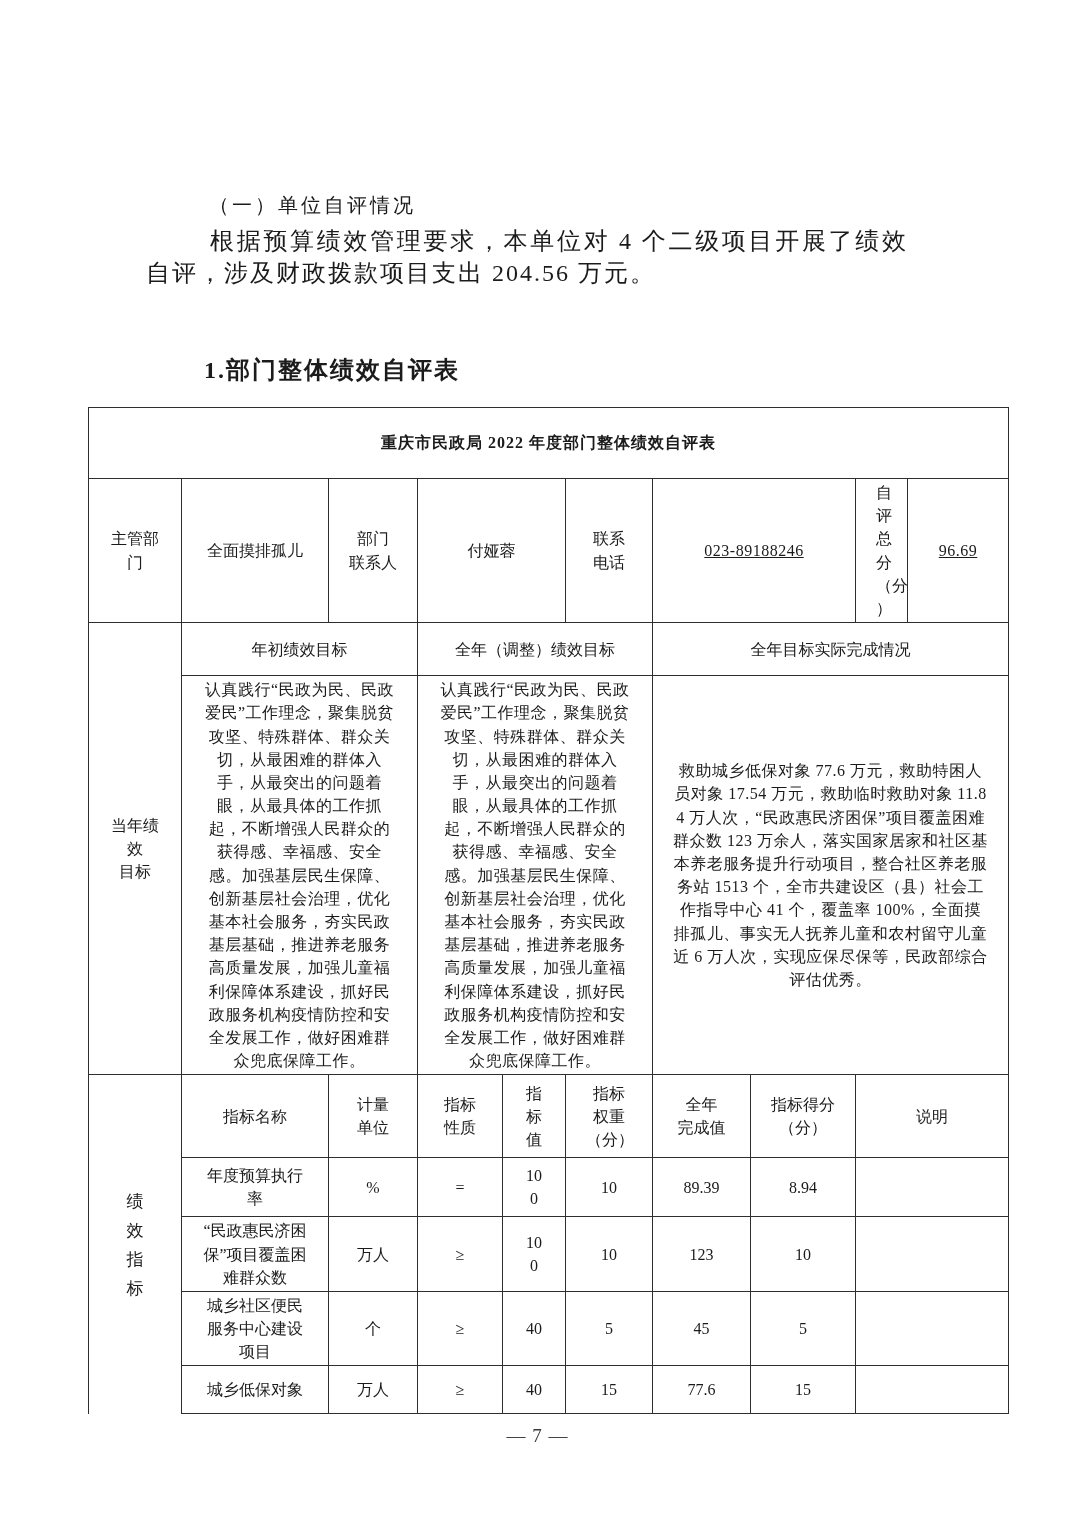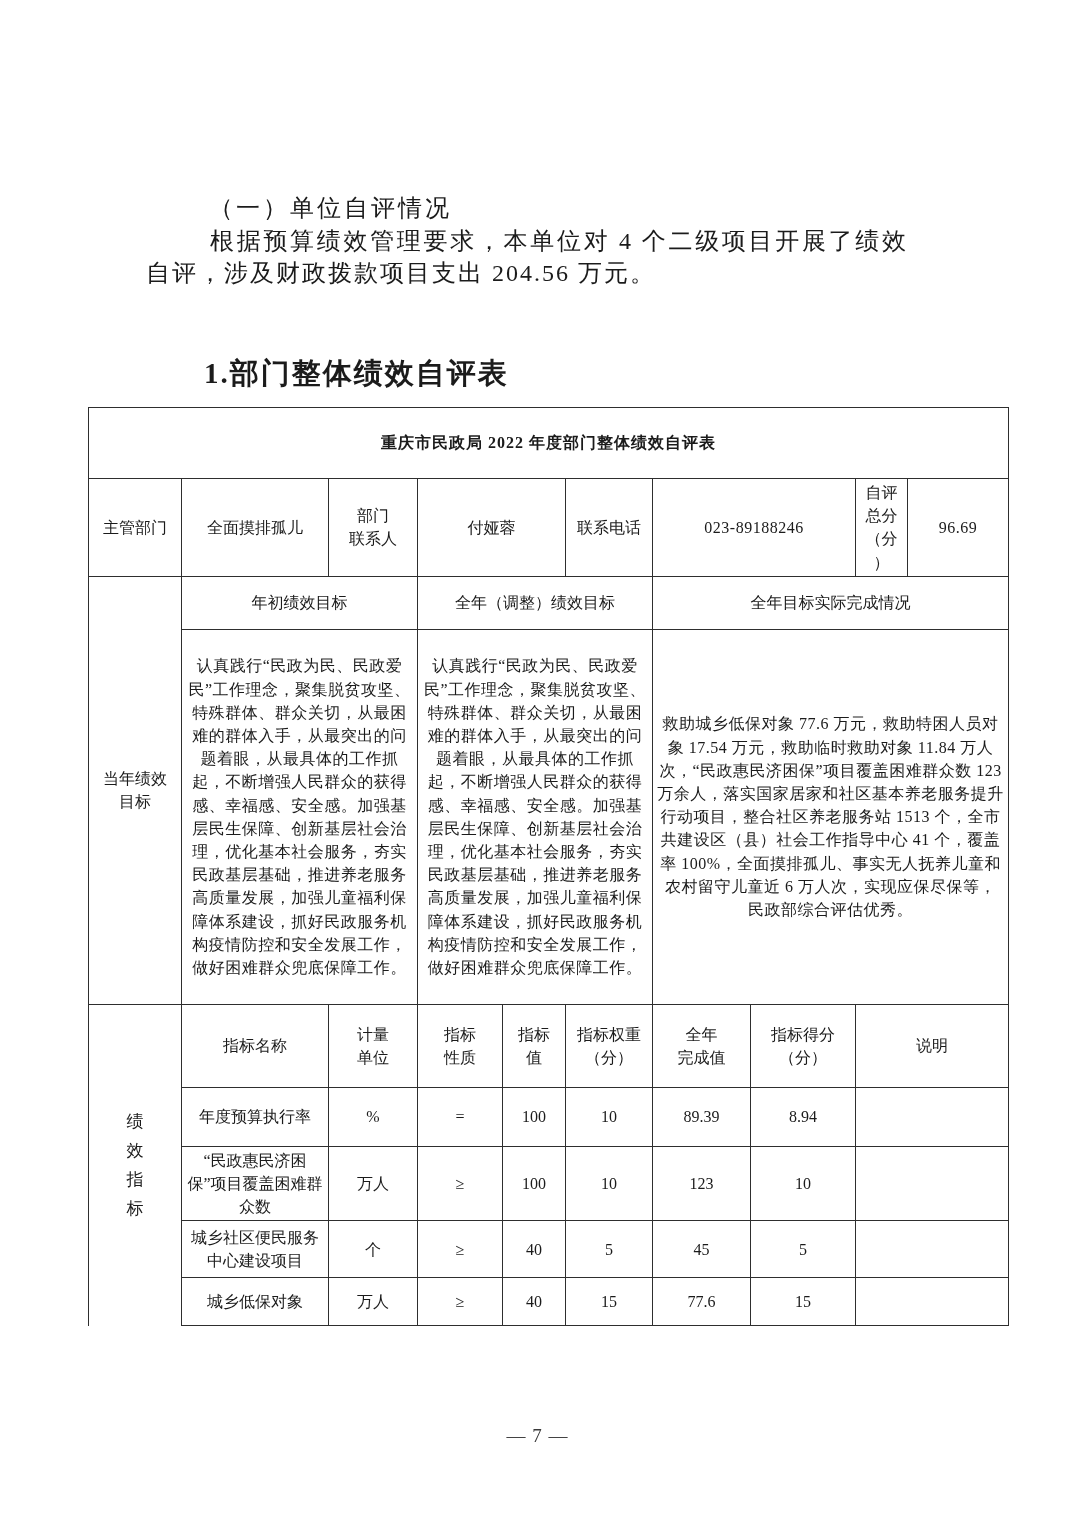--- a/index.html
+++ b/index.html
@@ -6,48 +6,48 @@
   .page{
     position:relative;
     width:1075px;height:1521px;
     background:#ffffff;
     font-family:"Liberation Serif","DejaVu Serif",serif;
     color:#1b1b1b;
     overflow:hidden;
   }
   .section-heading{
     position:absolute;left:209px;top:192px;
-    font-size:24px;letter-spacing:3px;font-weight:500;
+    font-size:20px;letter-spacing:3px;font-weight:500;
     white-space:nowrap;
   }
   .intro{
     position:absolute;left:146px;top:225px;width:762px;
     font-size:24px;line-height:32px;letter-spacing:2px;
     text-indent:64px;text-align:justify;
   }
   .subheading{
     position:absolute;left:204px;top:354px;
-    font-size:29px;font-weight:bold;letter-spacing:2px;
+    font-size:24px;font-weight:bold;letter-spacing:2px;
     white-space:nowrap;
   }
   table.self-table{
     position:absolute;left:88px;top:407px;width:920px;
     border-collapse:collapse;table-layout:fixed;
   }
   table.self-table td{
     border:1px solid #2e2e2e;
     text-align:center;vertical-align:middle;
     font-size:16px;line-height:1.45;
-    padding:2px 4px;
+    padding:2px 20px;
     word-break:break-all;
     overflow:hidden;
   }
   .title-cell{font-size:29px;font-weight:bold;letter-spacing:1px;}
   .pre{white-space:pre-line;}
-  .big-num{font-size:20px;letter-spacing:0.5px;}
+  .big-num{font-size:20px;letter-spacing:0.5px;text-decoration:underline;}
   .num{font-size:17px;}
   .goal-col{
     text-align:justify;vertical-align:top;
     padding:9px 9px;line-height:24px;letter-spacing:0.5px;font-size:16px;
   }
   .goal-col-mid{
     text-align:justify;vertical-align:middle;
     padding:8px 12px;line-height:25px;letter-spacing:0.5px;font-size:16px;
   }
   .vstack{

